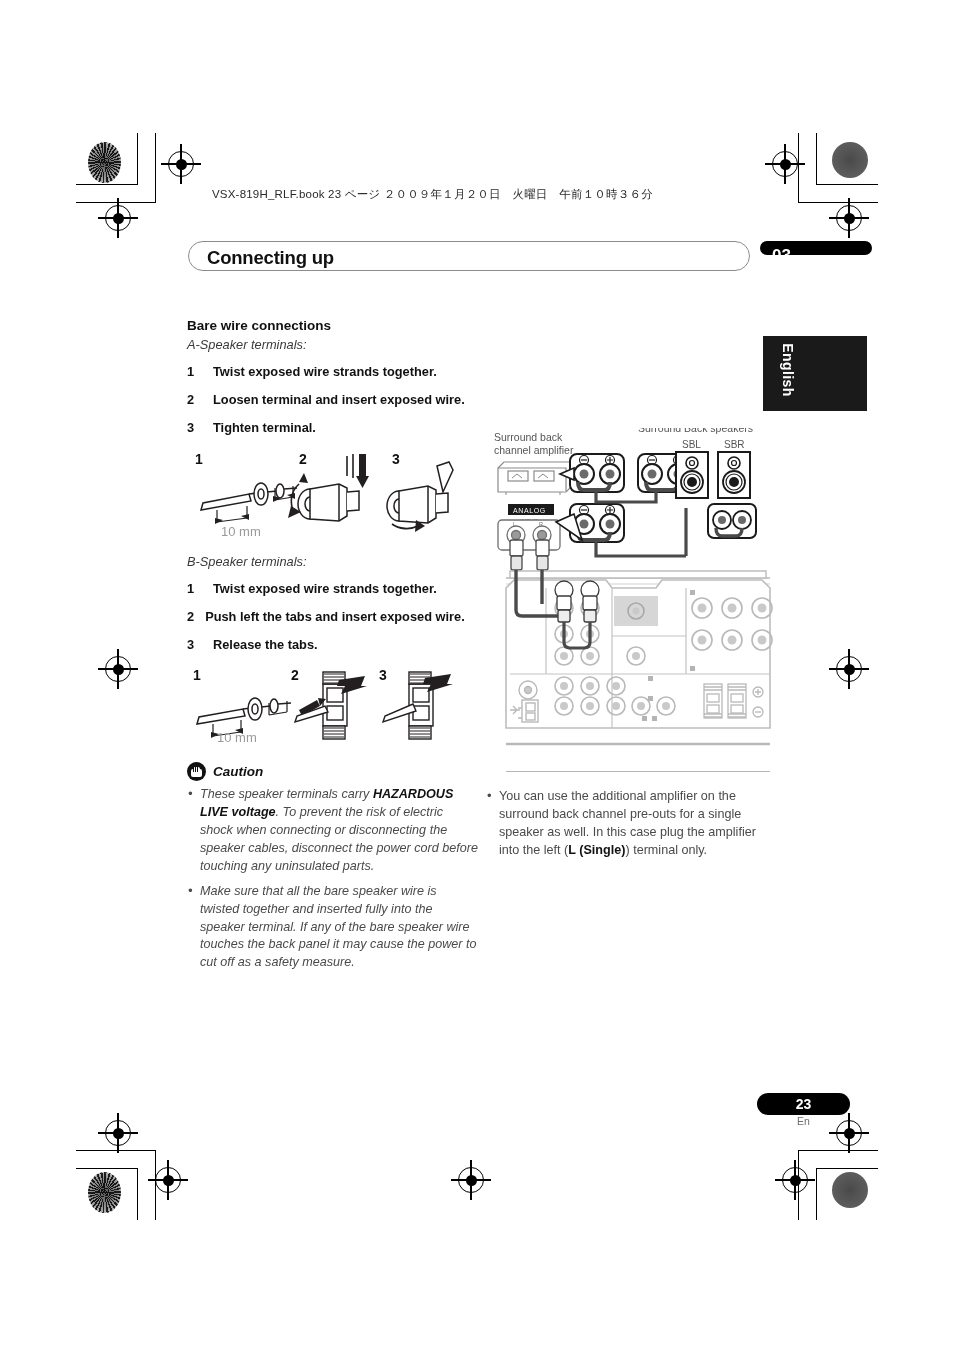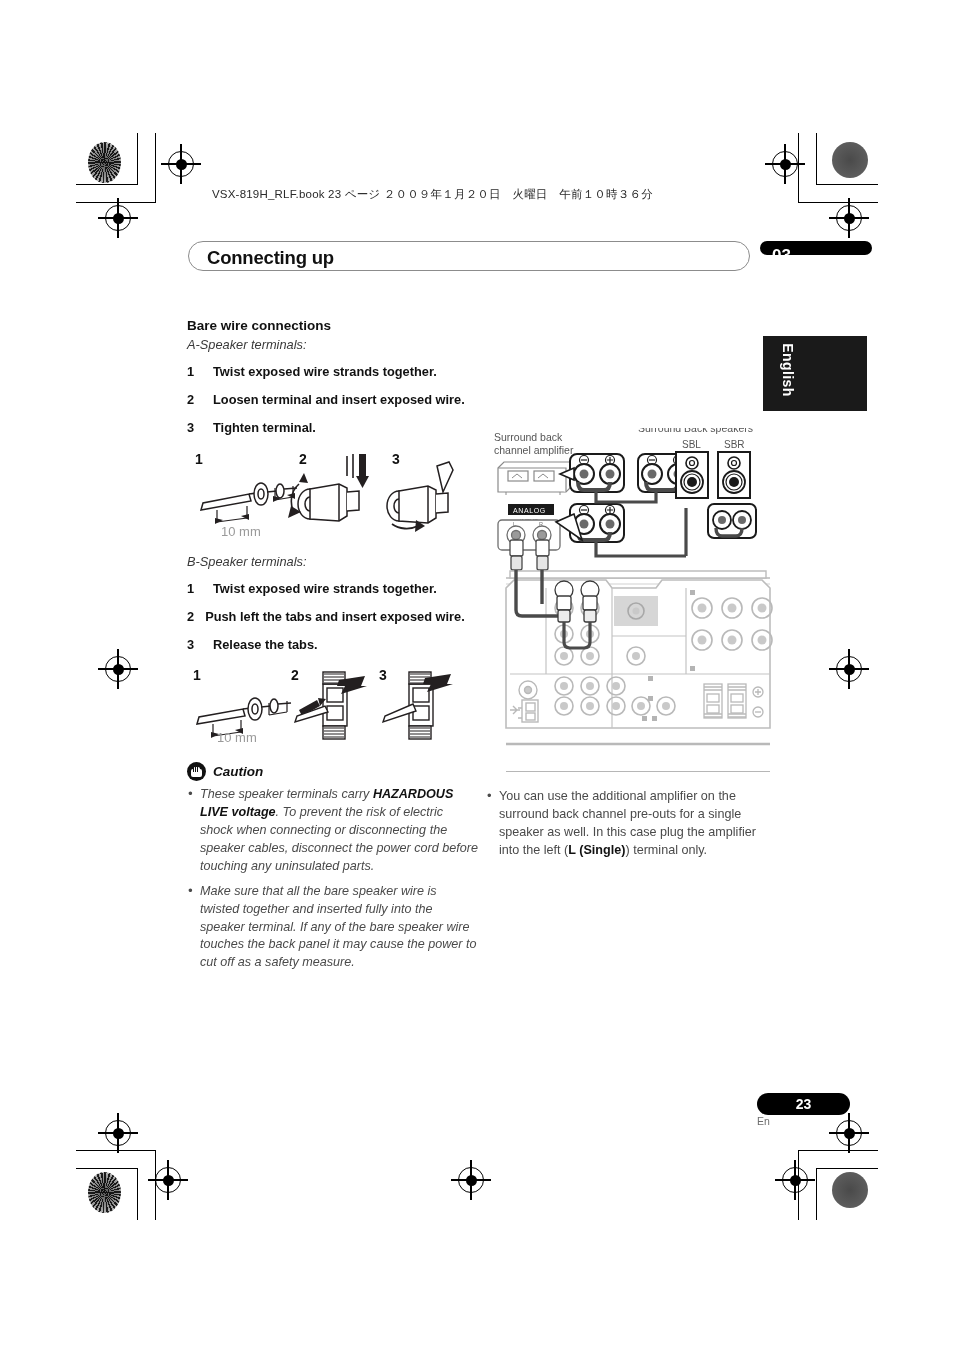--- a/index.html
+++ b/index.html
@@ -85,21 +85,21 @@
   
   .fig{margin:2px 0 14px 0;}
   .fig svg{display:block;}
   .divider{position:absolute;background:#b6b6b6;height:1.4px;}
 
   
   .pagepill{position:absolute;left:757px;top:1093px;width:93px;height:22px;border-radius:11px;
     background:#000;}
   .pagepill span{display:block;text-align:center;color:#fff;font-size:14px;font-weight:bold;
     line-height:22px;}
-  .pagefoot{position:absolute;left:757px;top:1115px;width:93px;
+  .pagefoot{position:absolute;left:757px;top:1115px;width:93px;text-align:center;
     font-size:10.5px;color:#6e6e6e;}
 </style>
 </head>
 <body>
 
 <div class="page">
 
   <div class="cropline" style="left:76px;top:184px;width:62px;height:1.4px;"></div>
   <div class="cropline" style="left:137px;top:133px;width:1.4px;height:52px;"></div>
   <div class="cropline" style="left:76px;top:202px;width:80px;height:1.4px;"></div>

